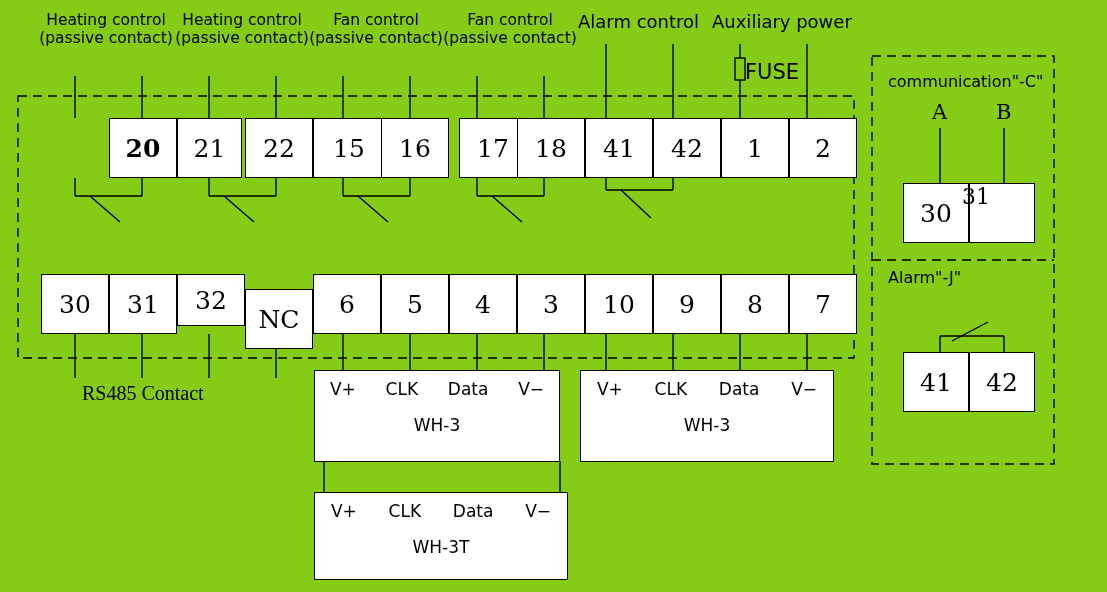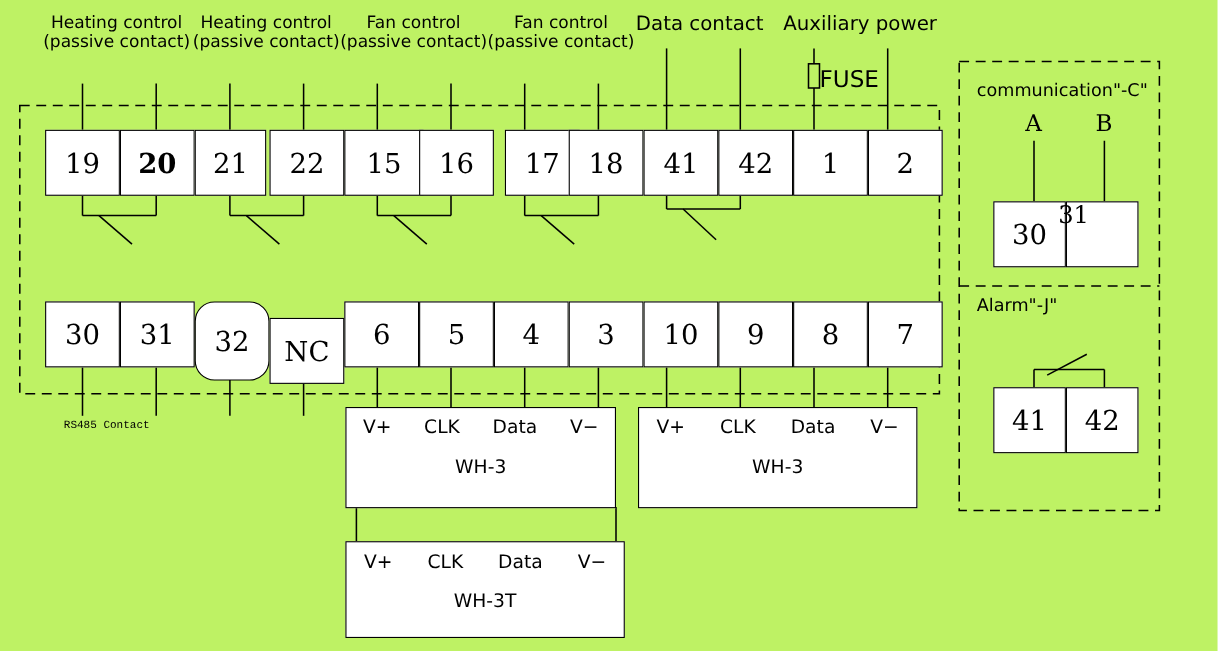--- a/index.html
+++ b/index.html
@@ -8,21 +8,21 @@
     background: #ffffff;
   }
   body {
     font-family: "DejaVu Sans", sans-serif;
   }
   #root {
     position: relative;
     width: 1107px;
     height: 592px;
     overflow: hidden;
-    background: #bef264;
+    background: #84cc16;
   }
   svg.layer {
     position: absolute;
     left: 0; top: 0;
     width: 1107px;
     height: 592px;
     pointer-events: none;
   }
   .lbl {
     position: absolute;
@@ -80,22 +80,23 @@
     font-size: 21px;
     font-family: "DejaVu Serif", serif;
   }
   .fuse-lbl {
     position: absolute;
     font-size: 21px;
     font-family: "DejaVu Sans", sans-serif;
   }
   .bottom-note {
     position: absolute;
-    font-size: 10px;
-    font-family: Liberation Mono, monospace;
+    font-size: 20px;
+    font-family: Liberation Serif, serif;
+    margin-left: 24px;
   }
   .pair-31 {
     position: absolute;
     font-size: 22px;
     font-family: "DejaVu Serif", serif;
   }
 </style>
 </head>
 <body>
 
@@ -190,42 +191,41 @@
   <div class="lbl lbl-top" style="left:306px; top:12px; width:140px;">
     <div>Fan control</div>
     <div>(passive contact)</div>
   </div>
 
   <div class="lbl lbl-top" style="left:440px; top:12px; width:140px;">
     <div>Fan control</div>
     <div>(passive contact)</div>
   </div>
 
-  <div class="lbl" style="left:578px; top:12px; font-size:18px;">Data contact</div>
+  <div class="lbl" style="left:578px; top:12px; font-size:18px;">Alarm control</div>
 
   <div class="lbl" style="left:712px; top:12px; font-size:18px;">Auxiliary power</div>
 
   <div class="fuse-lbl" style="left:745px; top:60px;">FUSE</div>
 
-  <div class="term" style="left:41px;  top:118px; width:68px; height:60px;">19</div>
   <div class="term" style="left:109px; top:118px; width:68px; height:60px;font-weight:bold;">20</div>
   <div class="term" style="left:177px; top:118px; width:65px; height:60px;">21</div>
   <div class="term" style="left:245px; top:118px; width:68px; height:60px;">22</div>
   <div class="term" style="left:313px; top:118px; width:72px; height:60px;">15</div>
   <div class="term" style="left:381px; top:118px; width:68px; height:60px;">16</div>
   <div class="term" style="left:449px; top:118px; width:68px; height:60px;margin-left:10px;">17</div>
   <div class="term" style="left:517px; top:118px; width:68px; height:60px;">18</div>
   <div class="term" style="left:585px; top:118px; width:68px; height:60px;">41</div>
   <div class="term" style="left:653px; top:118px; width:68px; height:60px;">42</div>
   <div class="term" style="left:721px; top:118px; width:68px; height:60px;">1</div>
   <div class="term" style="left:789px; top:118px; width:68px; height:60px;">2</div>
 
   <div class="term" style="left:41px;  top:274px; width:68px; height:60px;">30</div>
   <div class="term" style="left:109px; top:274px; width:68px; height:60px;">31</div>
-  <div class="term" style="left:177px; top:274px; width:68px; height:72px;border-radius:18px;">32</div>
+  <div class="term" style="left:177px; top:274px; width:68px; height:52px;">32</div>
   <div class="term" style="left:245px; top:289px; width:68px; height:60px;">NC</div>
   <div class="term" style="left:313px; top:274px; width:68px; height:60px;">6</div>
   <div class="term" style="left:381px; top:274px; width:68px; height:60px;">5</div>
   <div class="term" style="left:449px; top:274px; width:68px; height:60px;">4</div>
   <div class="term" style="left:517px; top:274px; width:68px; height:60px;">3</div>
   <div class="term" style="left:585px; top:274px; width:68px; height:60px;">10</div>
   <div class="term" style="left:653px; top:274px; width:68px; height:60px;">9</div>
   <div class="term" style="left:721px; top:274px; width:68px; height:60px;">8</div>
   <div class="term" style="left:789px; top:274px; width:68px; height:60px;">7</div>
 

